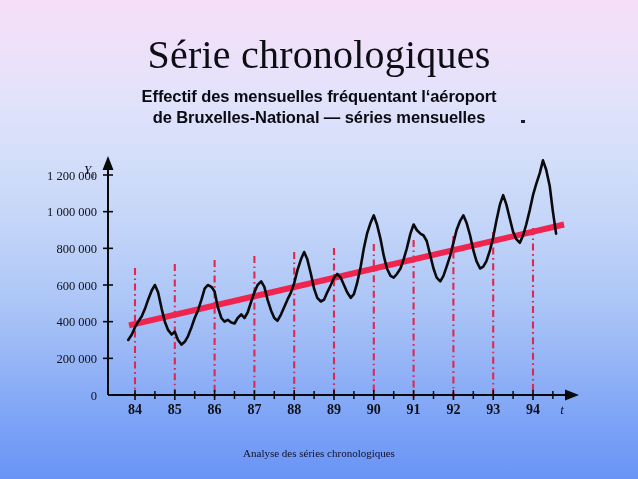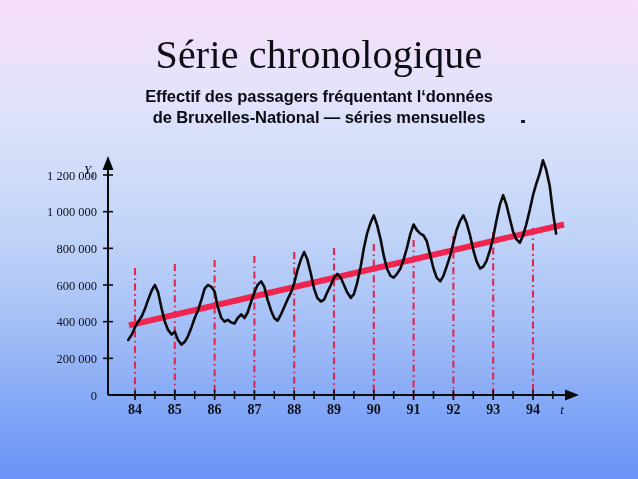--- a/index.html
+++ b/index.html
@@ -117,24 +117,24 @@
     font-family: "Liberation Serif", serif;
     font-size: 11px;
     color: #10102a;
   }
 </style>
 </head>
 <body>
 
 <div id="slide">
 
-  <div id="title">Série chronologique</div>
+  <div id="title">Série chronologiques</div>
 
   <div id="subtitle">
-    <span class="l1">Effectif des passagers fréquentant l‘données</span>
+    <span class="l1">Effectif des mensuelles fréquentant l‘aéroport</span>
     <span class="l2">de Bruxelles-National — séries mensuelles</span>
   </div>
 
   <div id="stray-dot"></div>
 
   <div id="chart-area">
     <svg id="chart-svg" width="638" height="479" viewBox="0 0 638 479">
       <g id="g-vmarkers">
           <line x1="135" y1="268" x2="135" y2="397" stroke="#e0274f" stroke-width="2.1" stroke-dasharray="7,3.5,1.6,3.5" stroke-linecap="butt"></line>
           <line x1="174.8" y1="264" x2="174.8" y2="397" stroke="#e0274f" stroke-width="2.1" stroke-dasharray="7,3.5,1.6,3.5" stroke-linecap="butt"></line>
@@ -215,14 +215,15 @@
           <text x="533" y="414" text-anchor="middle" class="xlabel-text">94</text>
         </g>
       <g id="g-axisnames">
           <text x="84" y="174" class="axis-name">Y</text>
           <text x="92" y="178" class="axis-name-sub">t</text>
           <text x="562" y="414" class="axis-name" text-anchor="middle">t</text>
         </g>
     </svg>
   </div>
 
+  <div id="footer">Analyse des séries chronologiques</div>
 
 </div>
 
 </body></html>

